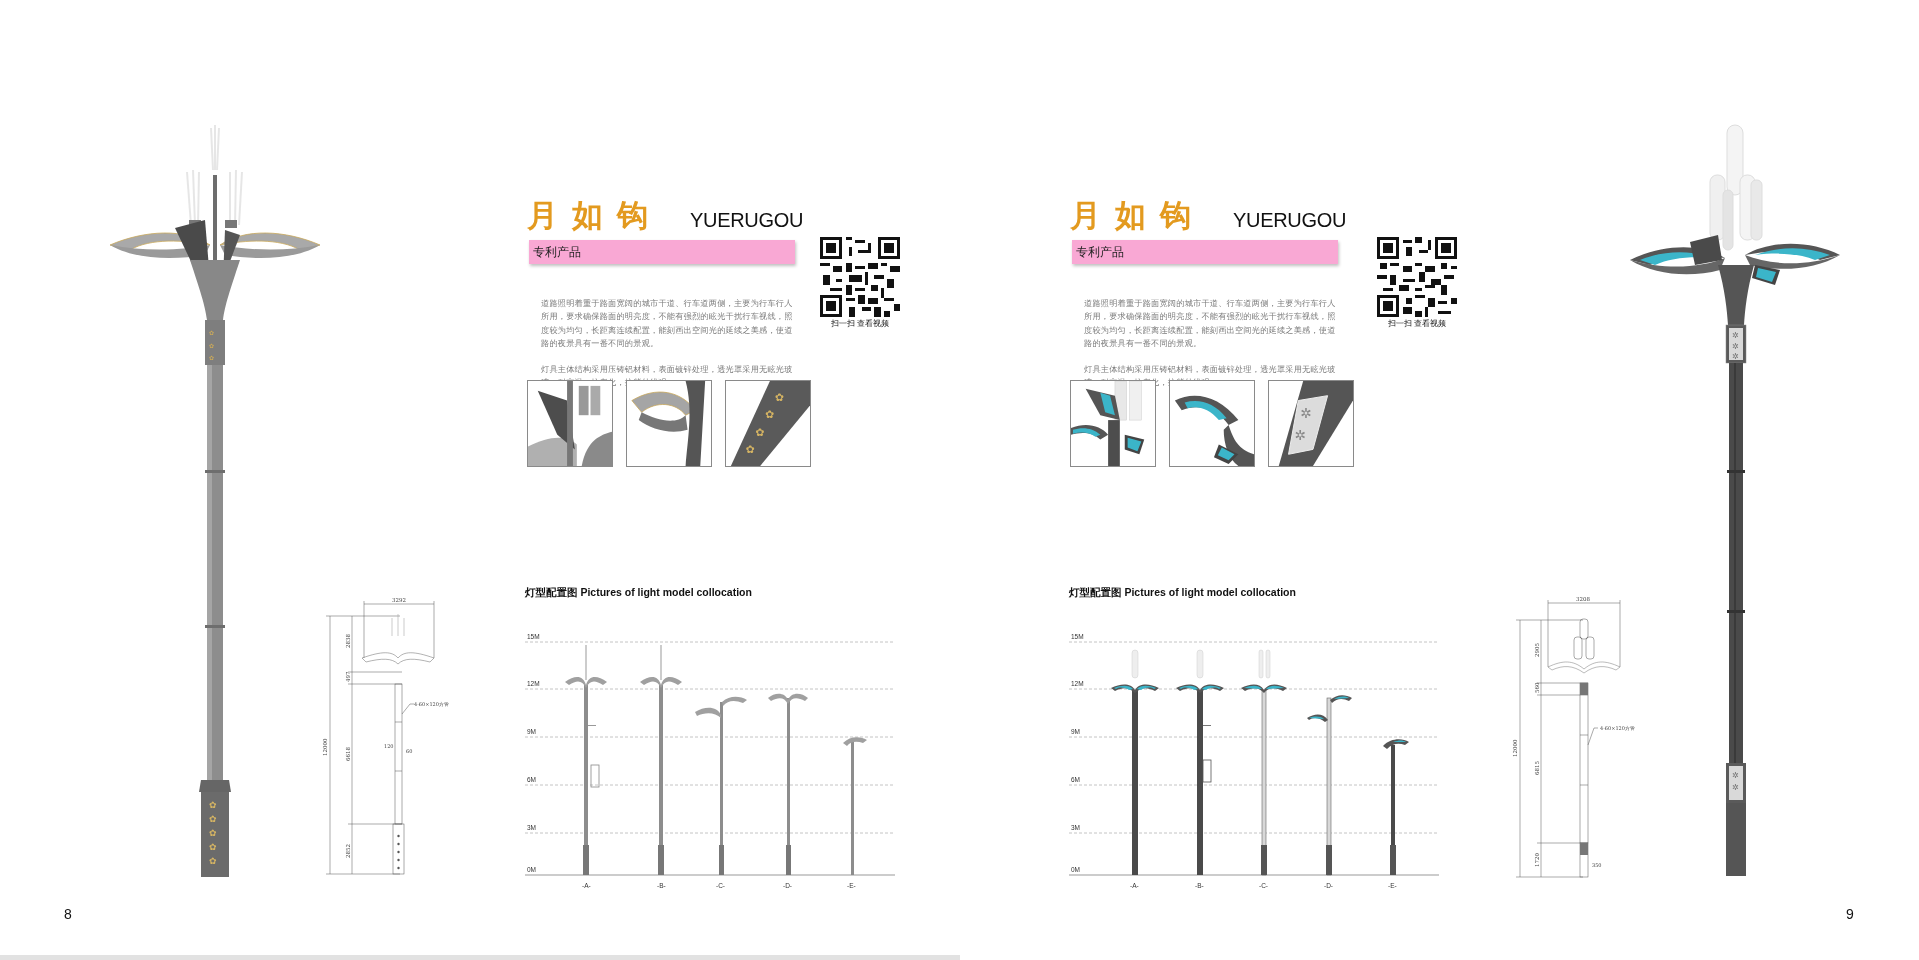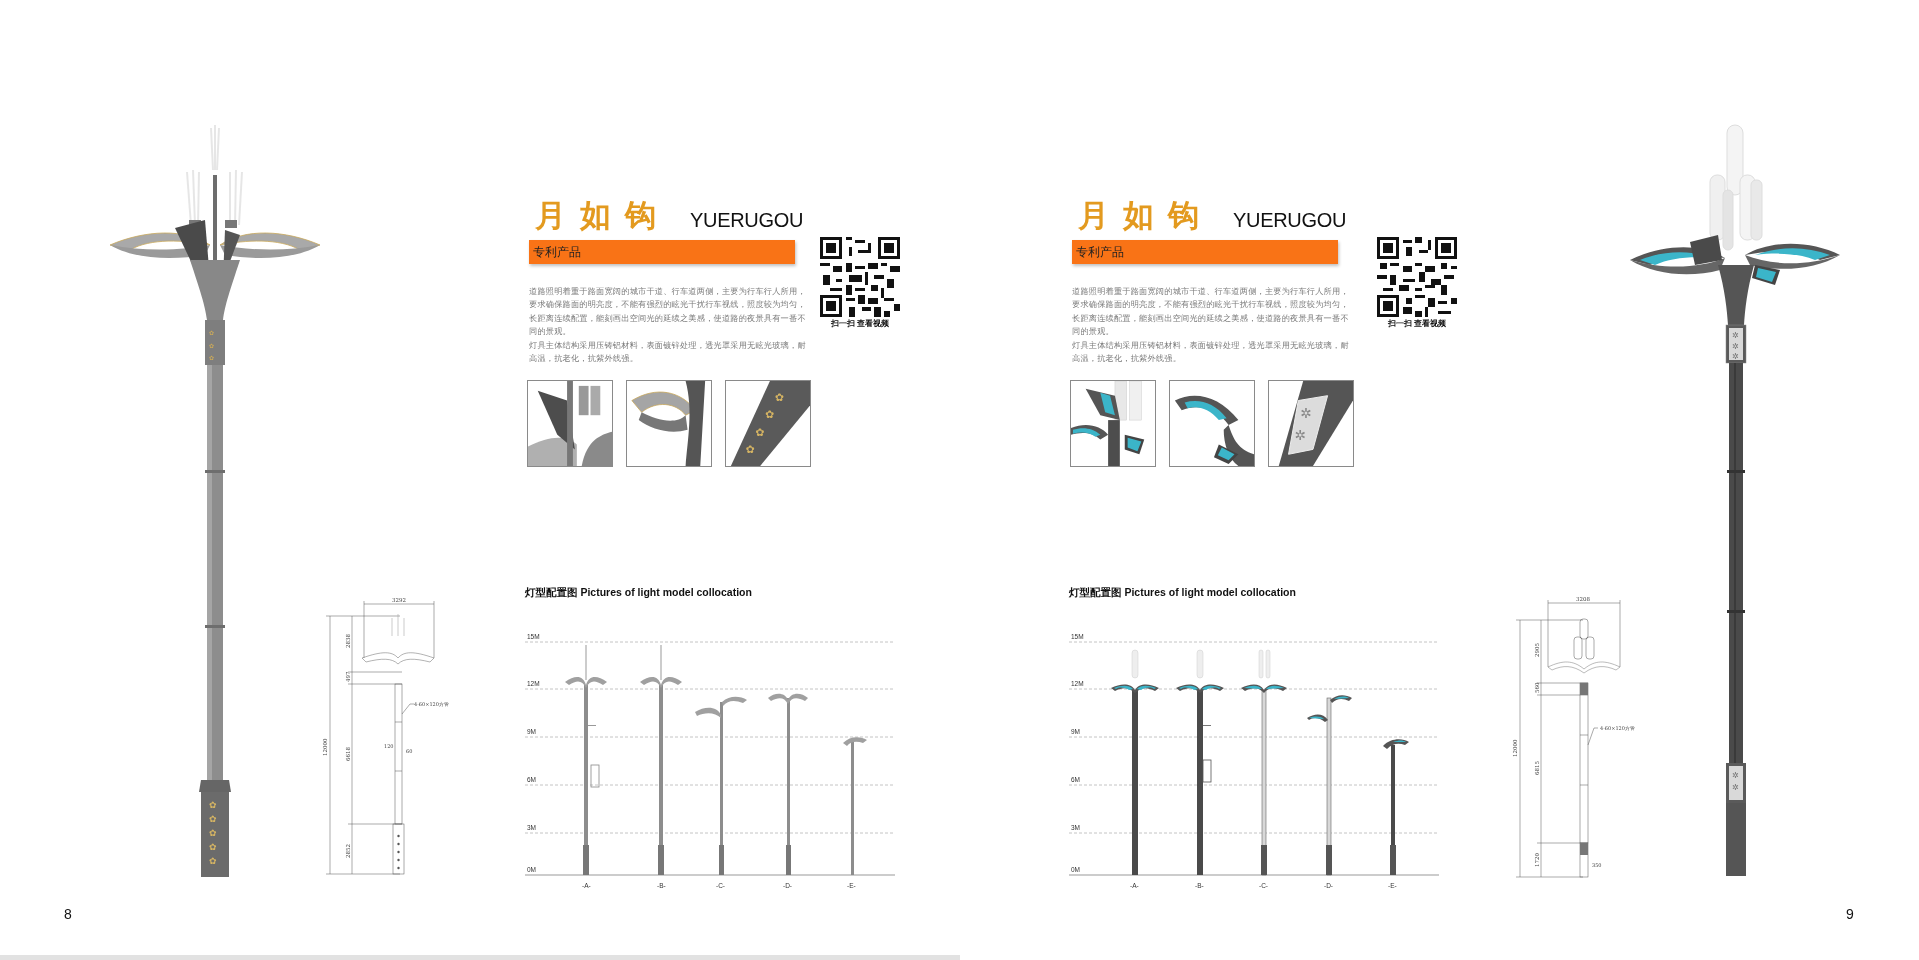--- a/index.html
+++ b/index.html
@@ -10,29 +10,29 @@
   .page.left { left: 0; }
   .page.right { left: 960px; }
   .bottom-band { position: absolute; left: 0; top: 955px; width: 960px; height: 5px; background: #e2e2e2; }
 
   .page-number { position: absolute; top: 906px; font-size: 14px; color: #111; }
   .left .page-number { left: 64px; }
   .right .page-number { left: 886px; }
 
   
   .title-block { position: absolute; top: 195px; width: 280px; }
-  .title-cn { position: absolute; left: 8px; top: 0; font-family: "DejaVu Serif", serif; font-size: 31px; font-weight: bold; color: #e39a1f; letter-spacing: 14px; white-space: nowrap; }
+  .title-cn { position: absolute; left: 0; top: 0; font-family: "DejaVu Serif", serif; font-size: 31px; font-weight: bold; color: #e39a1f; letter-spacing: 14px; white-space: nowrap; }
   .title-en { position: absolute; left: 163px; top: 14px; font-size: 20px; color: #111; letter-spacing: -0.3px; }
-  .tag-box { position: absolute; left: 2px; top: 45px; width: 266px; height: 24px; background: #f97316; box-shadow: 1px 2px 3px rgba(0,0,0,0.25); font-size: 12px; line-height: 24px; padding-left: 4px; color: #222; }
+  .tag-box { position: absolute; left: 2px; top: 45px; width: 266px; height: 24px; background: #f9a8d4; box-shadow: 1px 2px 3px rgba(0,0,0,0.25); font-size: 12px; line-height: 24px; padding-left: 4px; color: #222; }
   .desc { position: absolute; left: 2px; top: 90px; width: 278px; font-size: 8.2px; line-height: 13.4px; color: #7a7a7a; letter-spacing: 0.2px; }
-  .desc p { margin: 0; }
+  .desc p { margin: 12px; }
 
   .qr { position: absolute; top: 237px; width: 80px; height: 80px; }
   .qr svg { width: 100%; height: 100%; }
-  .qr-caption { position: absolute; top: 318px; width: 80px; font-size: 8px; text-align: center; color: #111; font-weight: bold; }
+  .qr-caption { position: absolute; top: 318px; width: 80px; font-size: 8px; text-align: center; color: #111; font-weight: normal; }
 
   .thumbs { position: absolute; top: 380px; display: flex; gap: 13px; }
   .thumb { width: 86px; height: 87px; border: 1px solid #8a8a8a; background: #fff; overflow: hidden; position: relative; }
   .thumb svg { width: 100%; height: 100%; display: block; }
 
   
   .chart-title { position: absolute; top: 586px; font-size: 10.5px; font-weight: bold; color: #111; white-space: nowrap; text-align: center; }
   .chart { position: absolute; top: 630px; width: 370px; height: 265px; }
   .chart svg { width: 100%; height: 100%; overflow: visible; }
 

